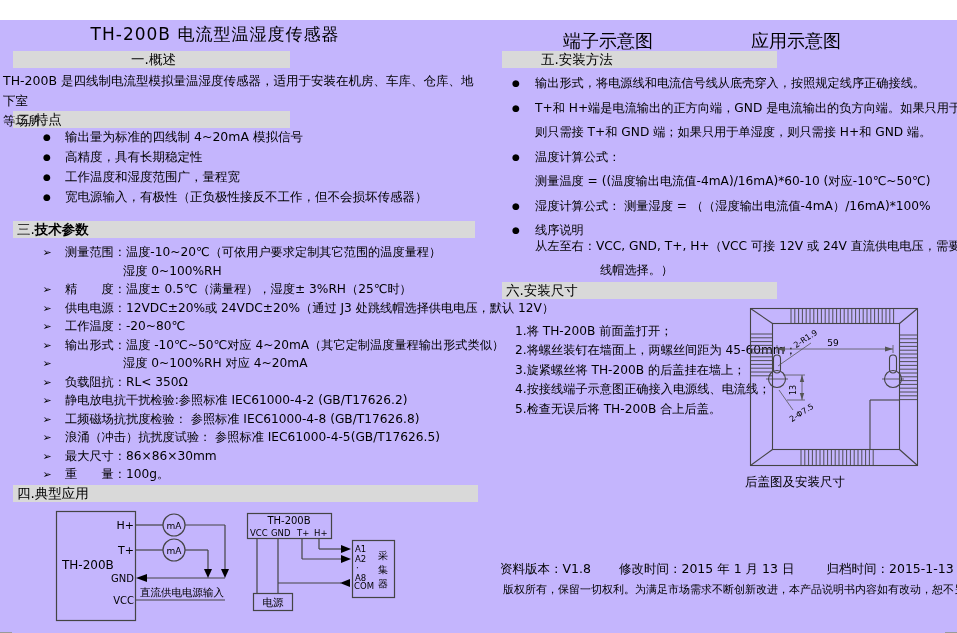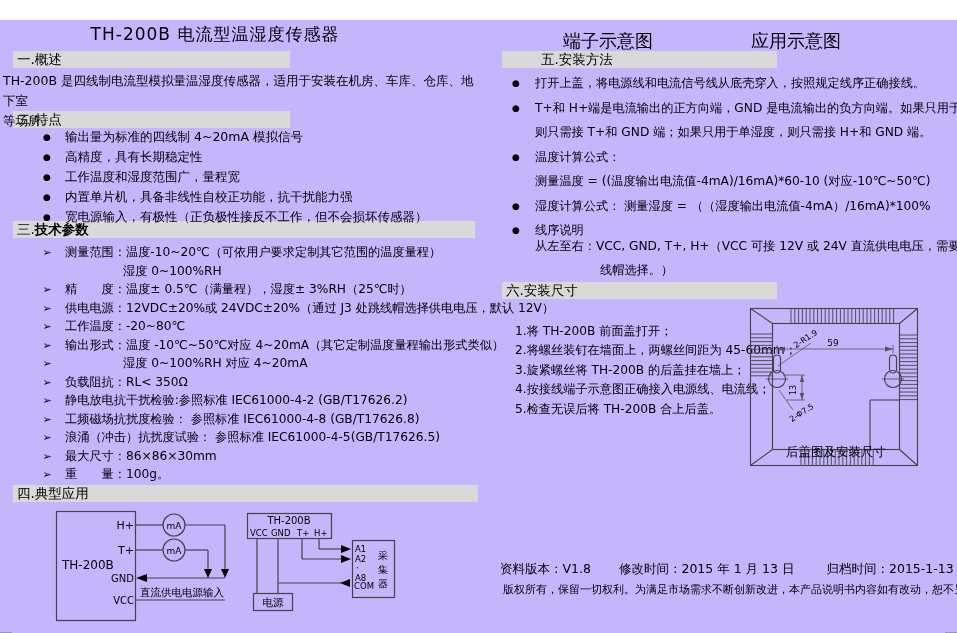--- a/index.html
+++ b/index.html
@@ -39,49 +39,48 @@
   .s6list .line{height:19.4px;font-size:12.2px;white-space:nowrap;}
   .footer1{left:500px;top:541px;font-size:12.5px;white-space:nowrap;}
   .footer1 .seg2{margin-left:28px;}
   .footer1 .seg3{margin-left:32px;text-align:right;}
   .footer2{left:503px;top:562px;font-size:11px;white-space:nowrap;}
   .cornermark{width:11px;height:20px;}
   .cm-left{left:0;top:612px;border-top:1px solid #9a9a9a;border-right:1px solid #9a9a9a;}
   .cm-right{left:945px;top:612px;border-top:1px solid #9a9a9a;border-left:1px solid #9a9a9a;}
   svg{position:absolute;overflow:visible;}
   svg text{font-family:"DejaVu Sans",sans-serif;fill:#000;}
-  .diagcap{left:745px;top:424px;width:182px;text-align:center;font-size:12.5px;}
+  .diagcap{left:745px;top:454px;width:182px;font-size:12.5px;}
 </style>
 </head>
 <body>
 
 <div class="page">
 
   <div class="abs title">TH-200B 电流型温湿度传感器</div>
   <div class="abs cap cap1">端子示意图</div>
   <div class="abs cap cap2">应用示意图</div>
 
-  <div class="abs hbar" style="left:13px;top:31px;width:277px;"><span>一.概述</span></div>
+  <div class="abs hbar" style="left:13px;top:31px;width:277px;text-align:center;"><span>一.概述</span></div>
   <div class="abs hbar" style="left:13px;top:91px;width:277px;"><span>二.特点</span></div>
   <div class="abs hbar" style="left:13px;top:201px;width:462px;"><span>三.</span><span class="bold">技术参数</span></div>
   <div class="abs hbar" style="left:13px;top:465px;width:465px;"><span>四.典型应用</span></div>
   <div class="abs hbar" style="left:502px;top:31px;width:275px;padding-left:39px;"><span>五.安装方法</span></div>
   <div class="abs hbar" style="left:502px;top:262px;width:275px;"><span>六.安装尺寸</span></div>
 
   <div class="abs body12" style="left:3px;top:51px;width:474px;">
     <div>TH-200B 是四线制电流型模拟量温湿度传感器，适用于安装在机房、车库、仓库、地下室</div>
     <div>等场所。</div>
   </div>
 
   <div class="abs s2list">
 
   <div class="line"><span class="mk">●</span><span class="t">输出量为标准的四线制 4~20mA 模拟信号</span></div>
       <div class="line"><span class="mk">●</span><span class="t">高精度，具有长期稳定性</span></div>
       <div class="line"><span class="mk">●</span><span class="t">工作温度和湿度范围广，量程宽</span></div>
-      <div class="line"><span class="mk">●</span><span class="t">内置单片机，具备非线性自校正功能，抗干扰能力强</span></div>
       <div class="line"><span class="mk">●</span><span class="t">宽电源输入，有极性（正负极性接反不工作，但不会损坏传感器）</span></div>
     </div>
 
   <div class="abs s3list">
 
   <div class="line"><span class="mk">➢</span><span class="t">测量范围：温度-10~20℃（可依用户要求定制其它范围的温度量程）</span></div>
       <div class="line" data-ind="1"><span class="mk"></span><span class="t">湿度 0~100%RH</span></div>
       <div class="line"><span class="mk">➢</span><span class="t">精　　度：温度± 0.5℃（满量程），湿度± 3%RH（25℃时）</span></div>
       <div class="line"><span class="mk">➢</span><span class="t">供电电源：12VDC±20%或 24VDC±20%（通过 J3 处跳线帽选择供电电压，默认 12V）</span></div>
       <div class="line"><span class="mk">➢</span><span class="t">工作温度：-20~80℃</span></div>
@@ -90,21 +89,21 @@
       <div class="line"><span class="mk">➢</span><span class="t">负载阻抗：RL&lt; 350Ω</span></div>
       <div class="line"><span class="mk">➢</span><span class="t">静电放电抗干扰检验:参照标准 IEC61000-4-2 (GB/T17626.2)</span></div>
       <div class="line"><span class="mk">➢</span><span class="t">工频磁场抗扰度检验： 参照标准 IEC61000-4-8 (GB/T17626.8)</span></div>
       <div class="line"><span class="mk">➢</span><span class="t">浪涌（冲击）抗扰度试验： 参照标准 IEC61000-4-5(GB/T17626.5)</span></div>
       <div class="line"><span class="mk">➢</span><span class="t">最大尺寸：86×86×30mm</span></div>
       <div class="line"><span class="mk">➢</span><span class="t">重　　量：100g。</span></div>
     </div>
 
   <div class="abs s5list">
 
-  <div class="line"><span class="mk">●</span><span class="t">打开上盖，将电源线和电流信号线从底壳穿入，按照规定线序正确接线。</span></div>
+  <div class="line"><span class="mk">●</span><span class="t">输出形式，将电源线和电流信号线从底壳穿入，按照规定线序正确接线。</span></div>
       <div class="line"><span class="mk">●</span><span class="t">T+和 H+端是电流输出的正方向端，GND 是电流输出的负方向端。如果只用于单温度，</span></div>
       <div class="line"><span class="mk"></span><span class="t">则只需接 T+和 GND 端；如果只用于单湿度，则只需接 H+和 GND 端。</span></div>
       <div class="line"><span class="mk">●</span><span class="t">温度计算公式：</span></div>
       <div class="line"><span class="mk"></span><span class="t">测量温度 = ((温度输出电流值-4mA)/16mA)*60-10 (对应-10℃~50℃)</span></div>
       <div class="line"><span class="mk">●</span><span class="t">湿度计算公式： 测量湿度 = （（湿度输出电流值-4mA）/16mA)*100%</span></div>
       <div class="line"><span class="mk">●</span><span class="t">线序说明</span></div>
       <div class="line" data-gap="s"><span class="mk"></span><span class="t">从左至右：VCC, GND, T+, H+（VCC 可接 12V 或 24V 直流供电电压，需要通过 J3 处跳</span></div>
       <div class="line" data-ind="1"><span class="mk"></span><span class="t">线帽选择。）</span></div>
     </div>
 

